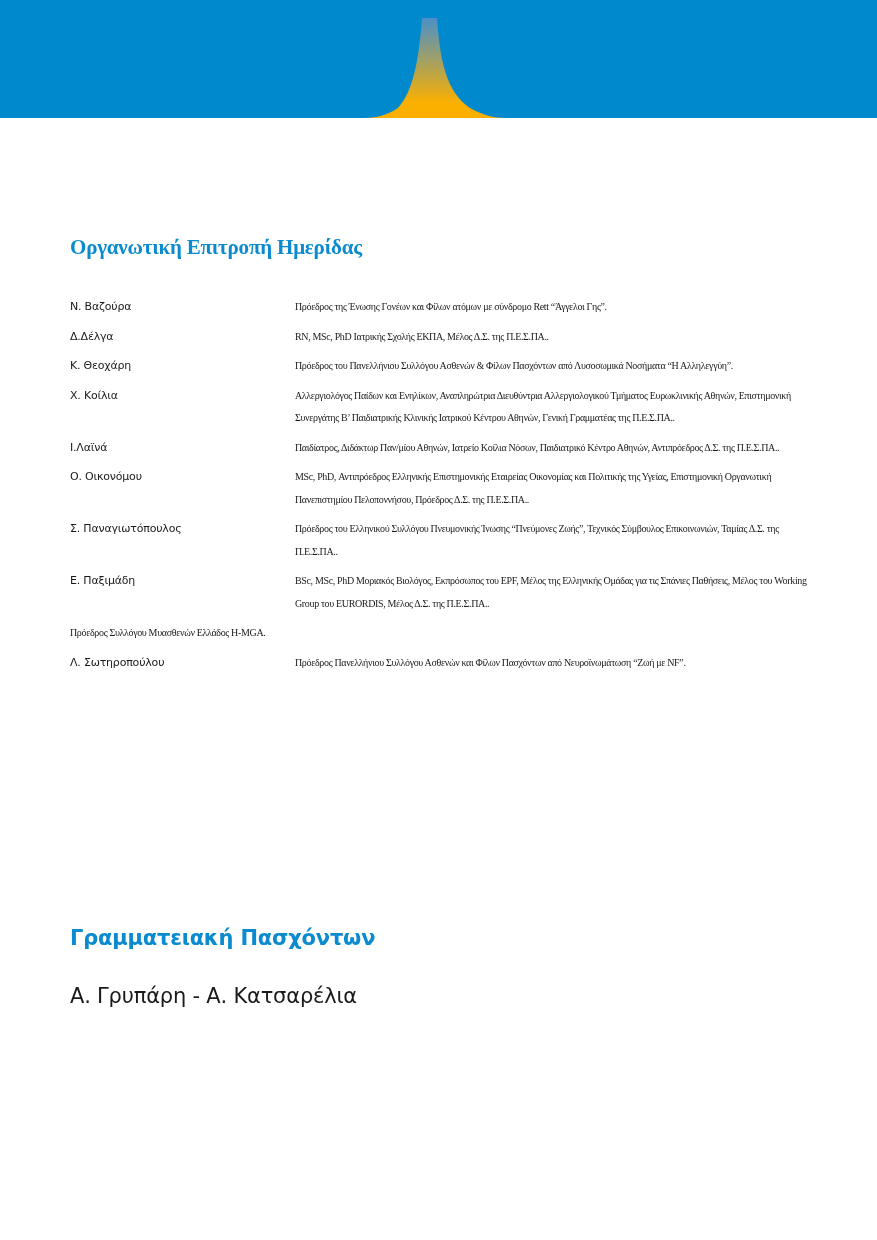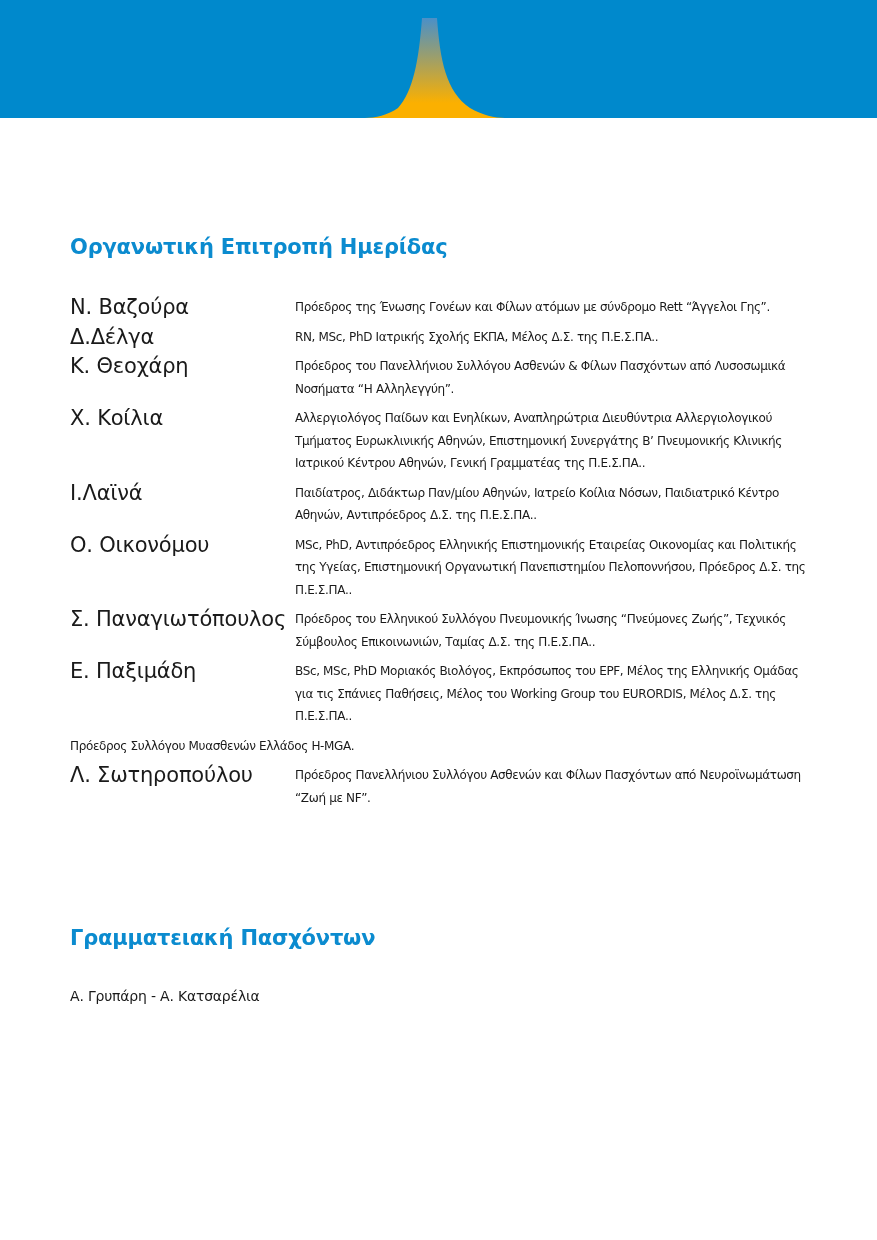--- a/index.html
+++ b/index.html
@@ -7,27 +7,27 @@
     width: 877px; height: 1240px; background: #ffffff; position: relative; overflow: hidden;
     font-family: "DejaVu Sans", "Liberation Sans", sans-serif; color: #1a1a1a;
   }
   .banner { position: absolute; left: 0; top: 0; width: 877px; height: 118px; background: #0089cc; }
   .banner svg { position: absolute; left: 0; top: 0; }
   .section-title {
     position: absolute; left: 70px; margin: 0;
     font-family: "DejaVu Sans", "Liberation Sans", sans-serif;
     font-weight: bold; font-size: 21px; color: #0b8bcf; letter-spacing: -0.2px;
   }
-  #title-committee { top: 235px; }
+  #title-committee { top: 235px; font-family: Liberation Serif, serif; }
   #title-secretariat { top: 926px; }
   .committee { position: absolute; left: 70px; top: 296px; width: 740px; }
   .row { display: flex; margin-bottom: 7px; }
-  .name { width: 225px; flex: none; font-size: 21px; line-height: 22.5px; letter-spacing: -0.2px; }
-  .desc { flex: 1; font-size: 12px; line-height: 22.5px; letter-spacing: -0.35px; }
-  .secretariat { position: absolute; left: 70px; top: 985px; font-size: 14px; line-height: 22px; letter-spacing: -0.2px; }
+  .name { width: 225px; flex: none; font-size: 11px; line-height: 22.5px; letter-spacing: -0.2px; }
+  .desc { flex: 1; font-size: 10px; line-height: 22.5px; letter-spacing: -0.35px; font-family: Liberation Serif, serif; }
+  .secretariat { position: absolute; left: 70px; top: 985px; font-size: 21px; line-height: 22px; letter-spacing: -0.2px; }
 </style>
 </head>
 <body>
 
 <div class="banner" style="background: rgb(0, 137, 204);">
   <svg width="877" height="118" viewBox="0 0 877 118">
     <defs>
       <linearGradient id="flameGrad" x1="0" y1="0" x2="0" y2="1">
         <stop offset="0" id="flame-stop-top" stop-color="#4a90c8"></stop>
         <stop offset="0.85" id="flame-stop-bottom" stop-color="#fbb000"></stop>
@@ -47,21 +47,21 @@
     <div class="row">
       <div class="name">Δ.Δέλγα</div>
       <div class="desc">RN, MSc, PhD Ιατρικής Σχολής ΕΚΠΑ, Μέλος Δ.Σ. της Π.Ε.Σ.ΠΑ..</div>
     </div>
     <div class="row">
       <div class="name">Κ. Θεοχάρη</div>
       <div class="desc">Πρόεδρος του Πανελλήνιου Συλλόγου Ασθενών &amp; Φίλων Πασχόντων από Λυσοσωμικά Νοσήματα “Η Αλληλεγγύη”.</div>
     </div>
     <div class="row">
       <div class="name">Χ. Κοίλια</div>
-      <div class="desc">Αλλεργιολόγος Παίδων και Ενηλίκων, Αναπληρώτρια Διευθύντρια Αλλεργιολογικού Τμήματος Ευρωκλινικής Αθηνών, Επιστημονική Συνεργάτης Β’ Πνευμονικής Κλινικής Ιατρικού Κέντρου Αθηνών, Γενική Γραμματέας της Π.Ε.Σ.ΠΑ..</div>
+      <div class="desc">Αλλεργιολόγος Παίδων και Ενηλίκων, Αναπληρώτρια Διευθύντρια Αλλεργιολογικού Τμήματος Ευρωκλινικής Αθηνών, Επιστημονική Συνεργάτης Β’ Παιδιατρικής Κλινικής Ιατρικού Κέντρου Αθηνών, Γενική Γραμματέας της Π.Ε.Σ.ΠΑ..</div>
     </div>
     <div class="row">
       <div class="name">Ι.Λαϊνά</div>
       <div class="desc">Παιδίατρος, Διδάκτωρ Παν/μίου Αθηνών, Ιατρείο Κοίλια Νόσων, Παιδιατρικό Κέντρο Αθηνών, Αντιπρόεδρος Δ.Σ. της Π.Ε.Σ.ΠΑ..</div>
     </div>
     <div class="row">
       <div class="name">Ο. Οικονόμου</div>
       <div class="desc">MSc, PhD, Αντιπρόεδρος Ελληνικής Επιστημονικής Εταιρείας Οικονομίας και Πολιτικής της Υγείας, Επιστημονική Οργανωτική Πανεπιστημίου Πελοποννήσου, Πρόεδρος Δ.Σ. της Π.Ε.Σ.ΠΑ..</div>
     </div>
     <div class="row">

